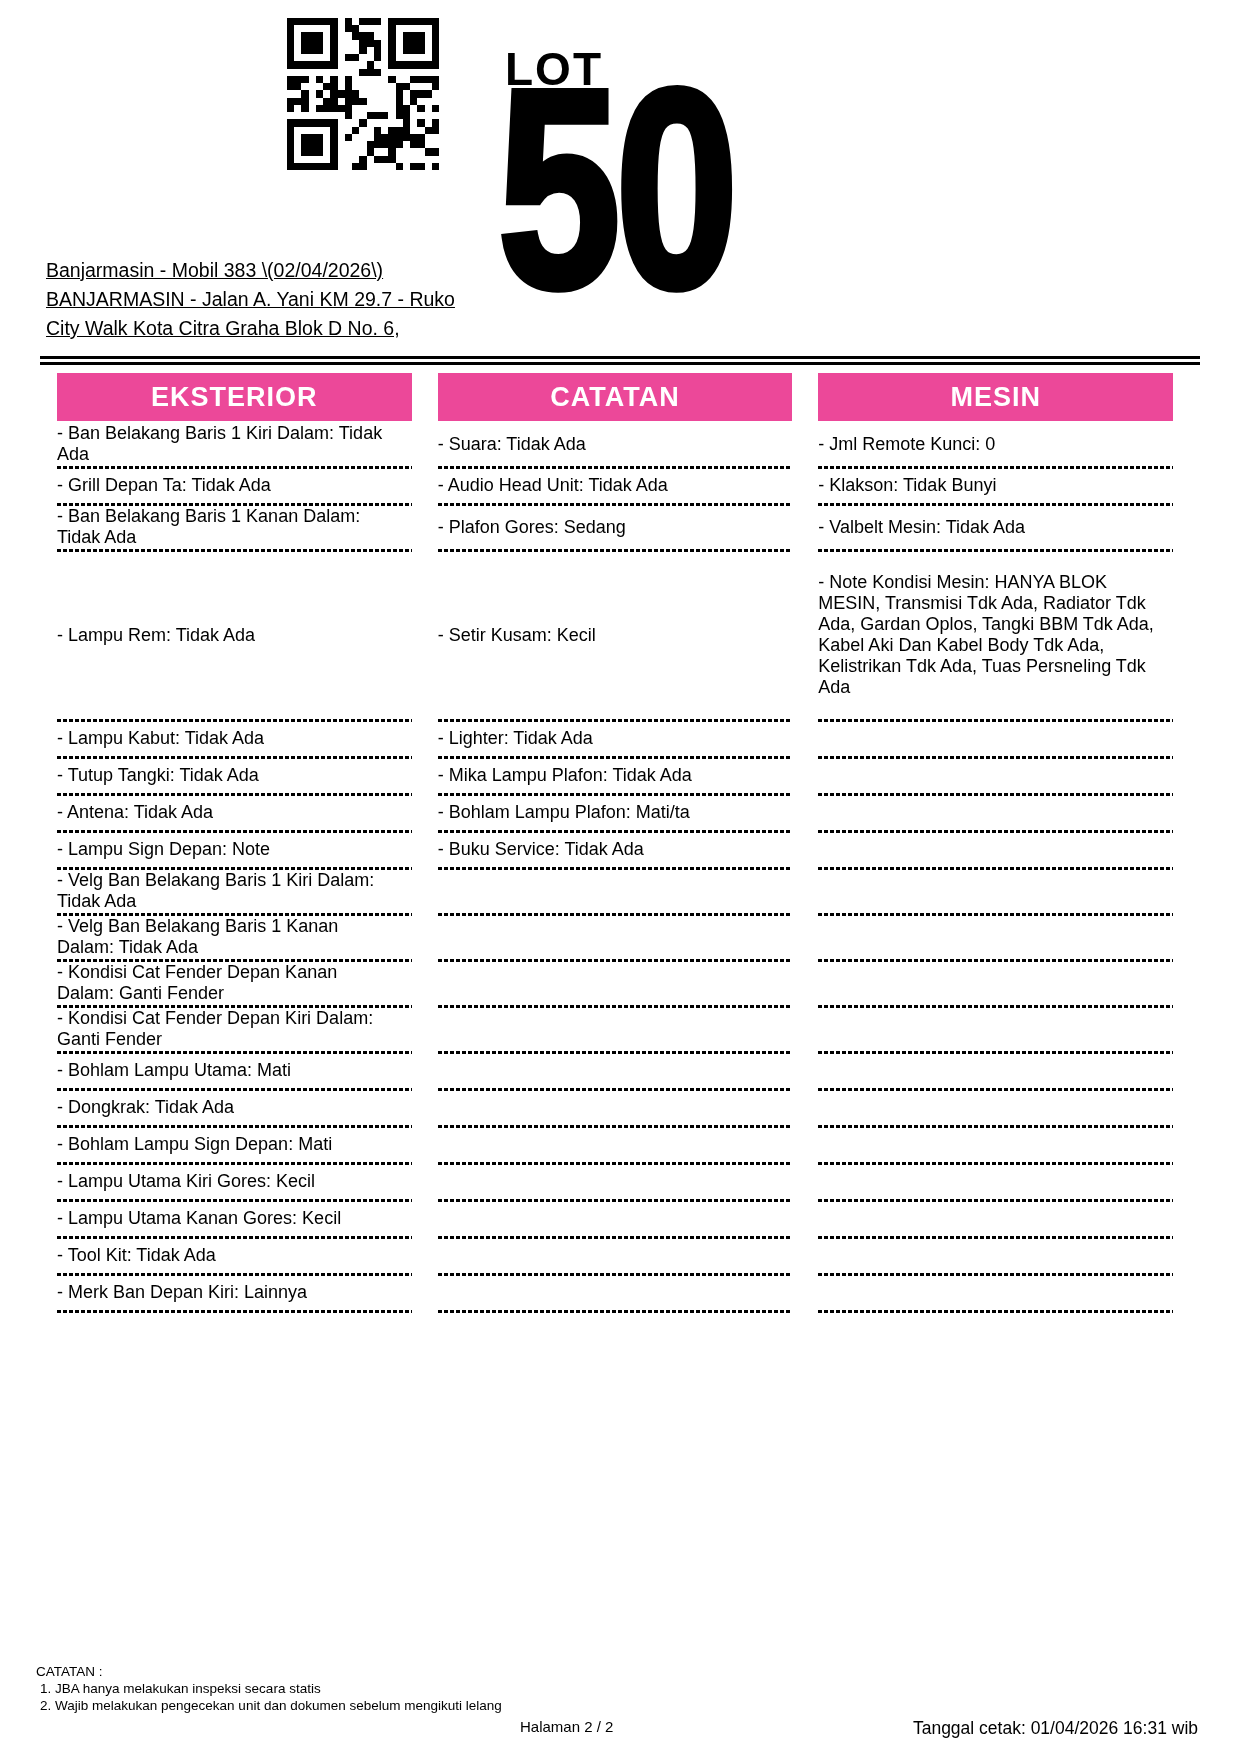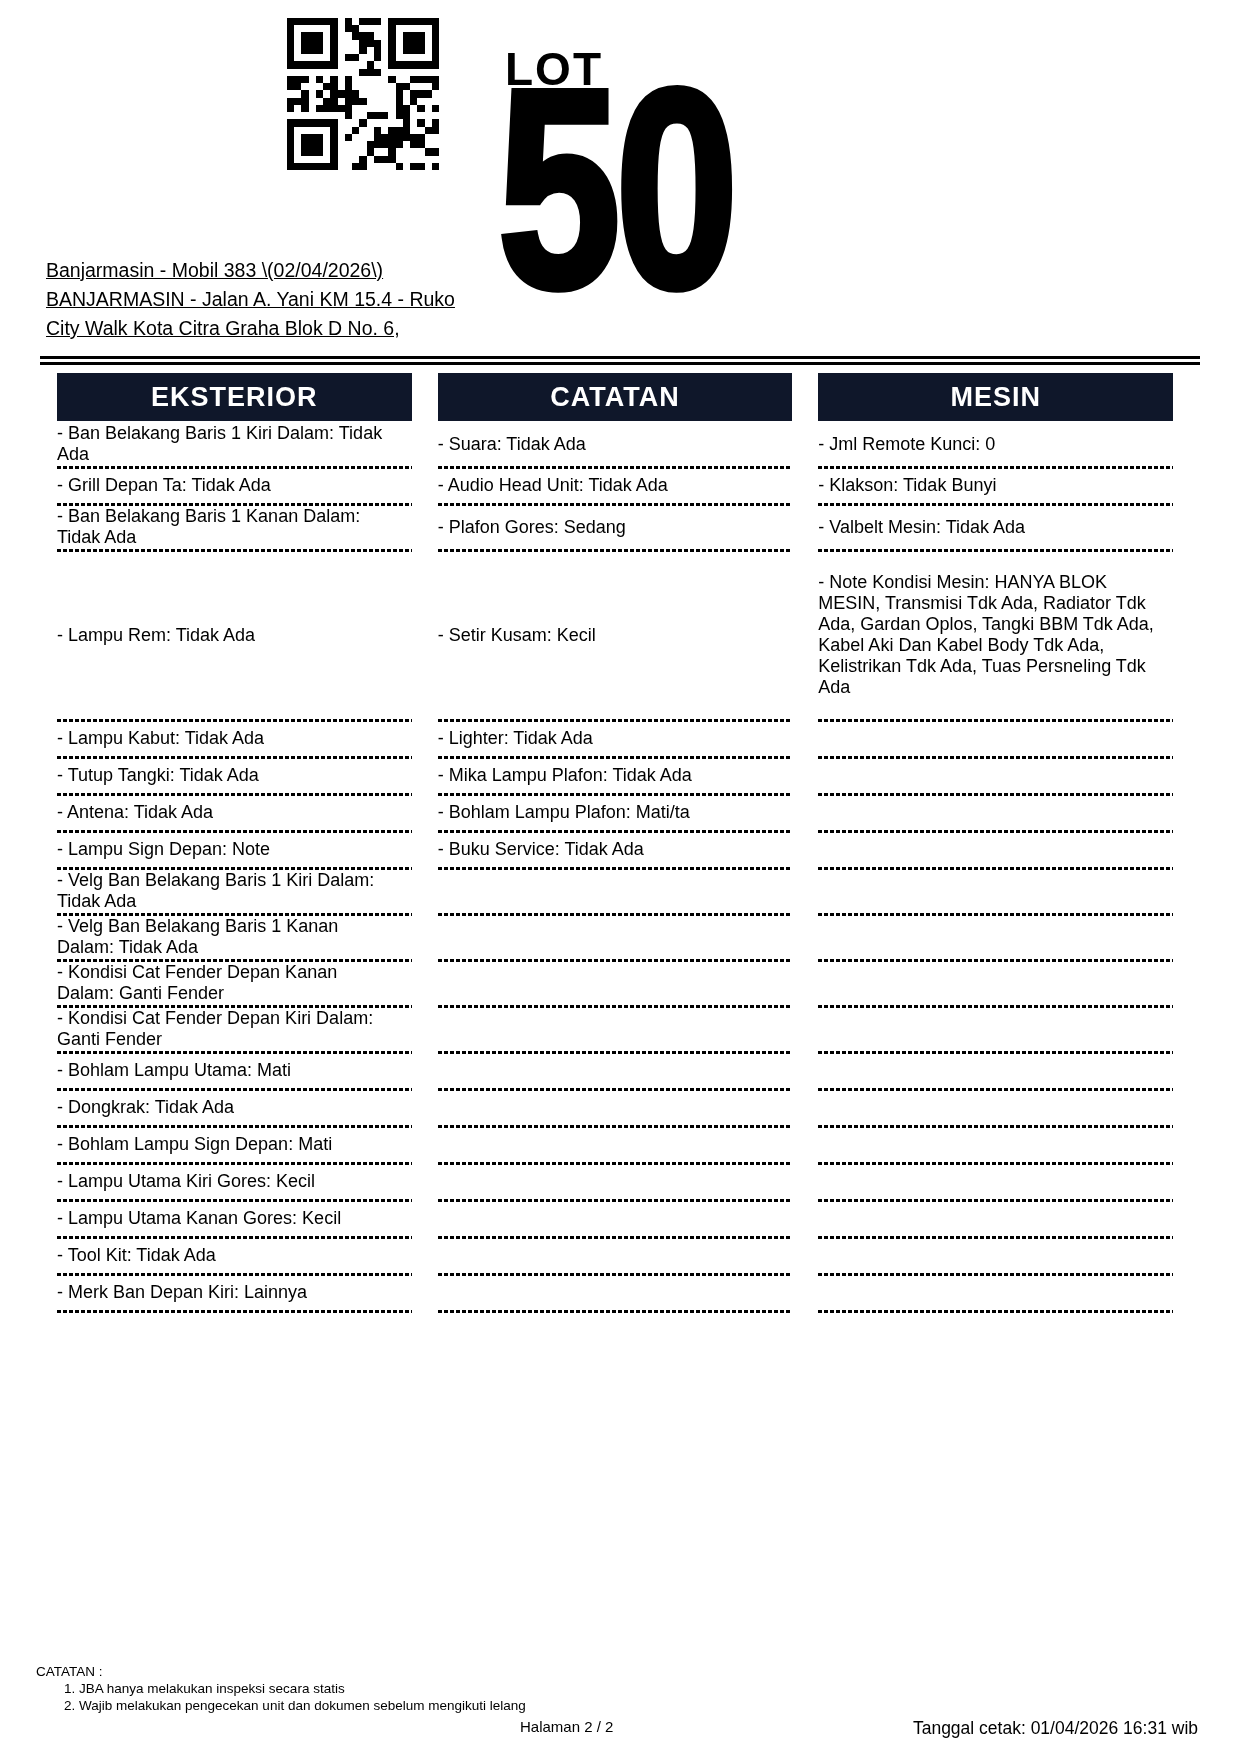--- a/index.html
+++ b/index.html
@@ -15,31 +15,31 @@
       font-weight:bold;-webkit-text-stroke:8px #000;letter-spacing:-6px;
       transform:scaleX(0.78);transform-origin:left top;}
 
   
   .double-rule{position:absolute;left:40px;top:356px;width:1160px;height:3px;
       border-top:3px solid #000;border-bottom:3px solid #000;}
 
   
   .cond-table{position:absolute;left:57px;top:373px;width:1116px;
       display:grid;grid-template-columns:repeat(3,1fr);column-gap:26px;}
-  .col-header{height:48px;background:#0f172a;color:#fff;display:flex;align-items:center;
+  .col-header{height:48px;background:#ec4899;color:#fff;display:flex;align-items:center;
       justify-content:center;font-size:27px;font-weight:bold;letter-spacing:1px;margin-bottom:2px;}
   .cell{min-height:37px;display:flex;align-items:center;
       font-size:18px;line-height:21px;padding:0 16px 4px 0;box-sizing:border-box;
       background-image:repeating-linear-gradient(90deg,#000 0,#000 4px,transparent 4px,transparent 6px);
       background-repeat:no-repeat;background-position:left bottom;background-size:100% 3px;}
   .cell.tall{min-height:170px;}
 
   
   .notes{position:absolute;left:36px;top:1663px;font-size:13.5px;line-height:17px;}
-  .notes .note-line{margin-left:28px;}
+  .notes .note-line{margin-left:4px;}
   .page-number{position:absolute;left:520px;top:1718px;width:200px;text-align:left;font-size:15px;}
   .print-date{position:absolute;right:42px;top:1718px;font-size:17.5px;text-align:right;}
 </style>
 </head>
 <body>
 
 <div class="page">
 
   <svg class="qr" viewBox="0 0 21 21" shape-rendering="crispEdges">
       <rect x="8" y="0" width="1" height="1" fill="#000"></rect>
@@ -168,21 +168,21 @@
       <rect x="0" y="14" width="7" height="7" fill="#000"></rect>
       <rect x="1" y="15" width="5" height="5" fill="#fff"></rect>
       <rect x="2" y="16" width="3" height="3" fill="#000"></rect>
     </svg>
 
   <div class="lot-label">LOT</div>
   <div class="lot-number">50</div>
 
   <div class="event-info">
     <div>Banjarmasin - Mobil 383 \(02/04/2026\)</div>
-    <div>BANJARMASIN - Jalan A. Yani KM 15.4 - Ruko</div>
+    <div>BANJARMASIN - Jalan A. Yani KM 29.7 - Ruko</div>
     <div>City Walk Kota Citra Graha Blok D No. 6,</div>
   </div>
 
   <div class="double-rule"></div>
 
   <div class="cond-table">
       <div class="col-header">EKSTERIOR</div>
       <div class="col-header">CATATAN</div>
       <div class="col-header">MESIN</div>
       <div class="cell">

